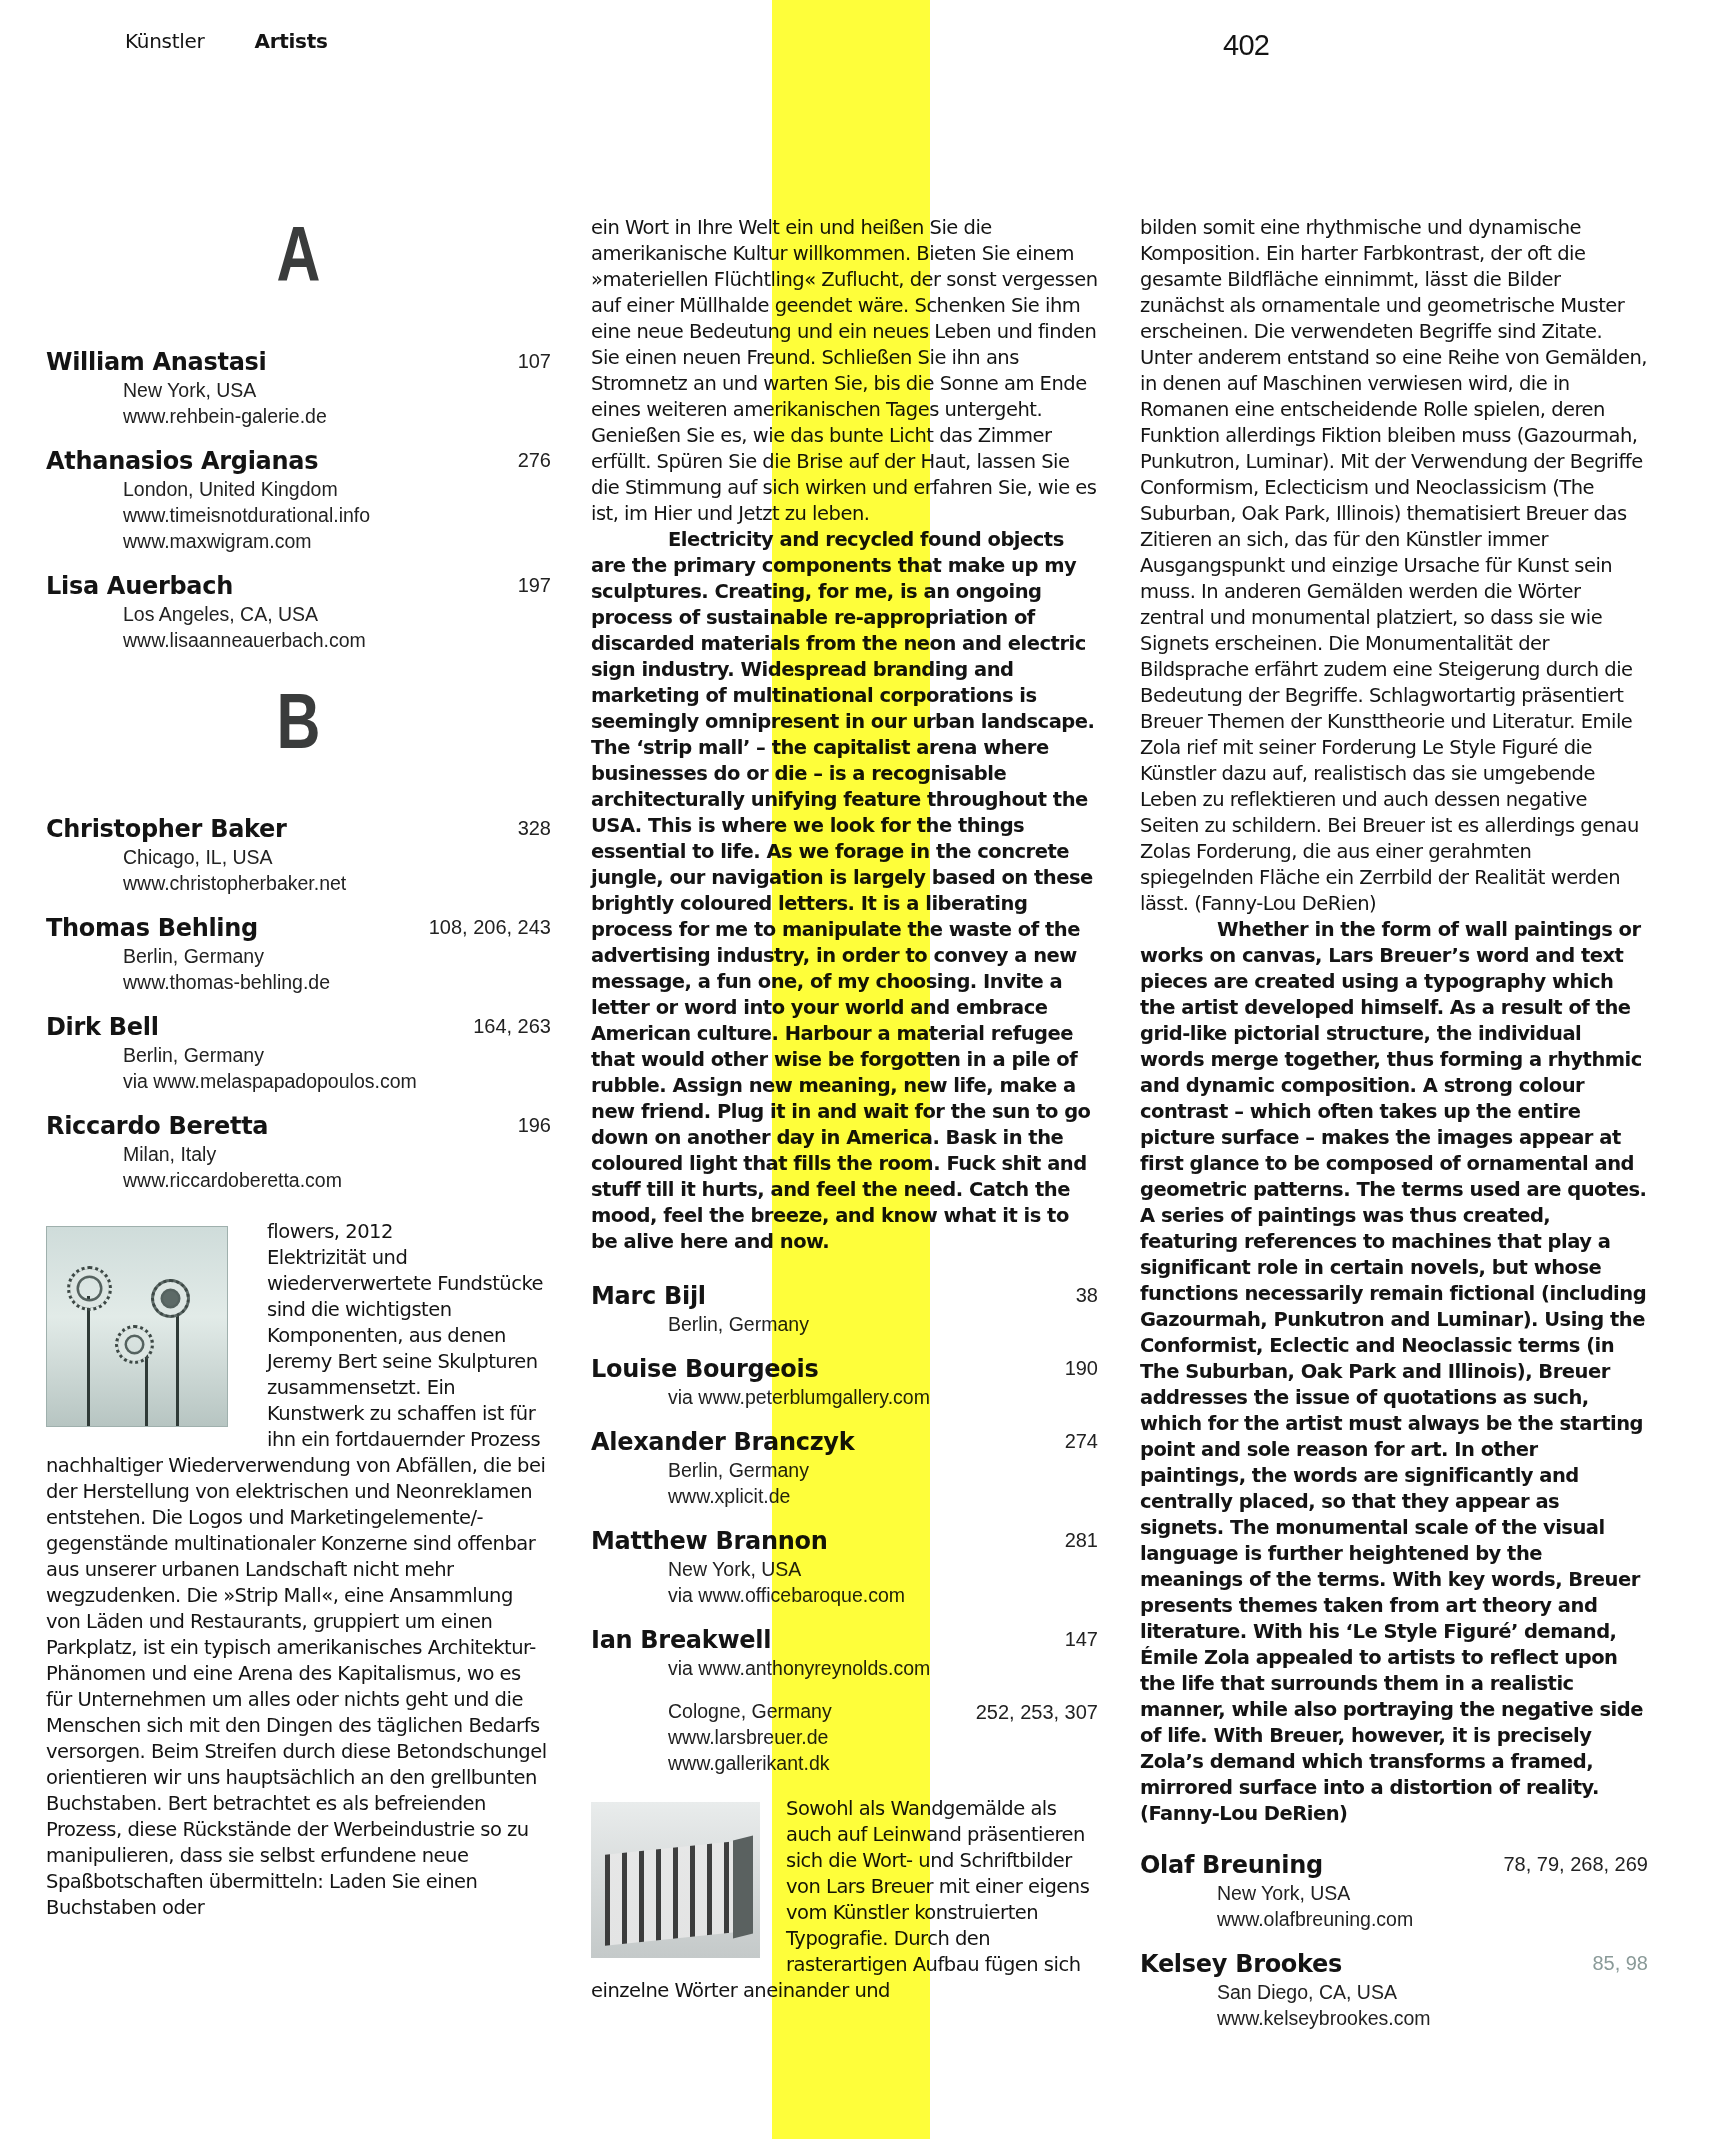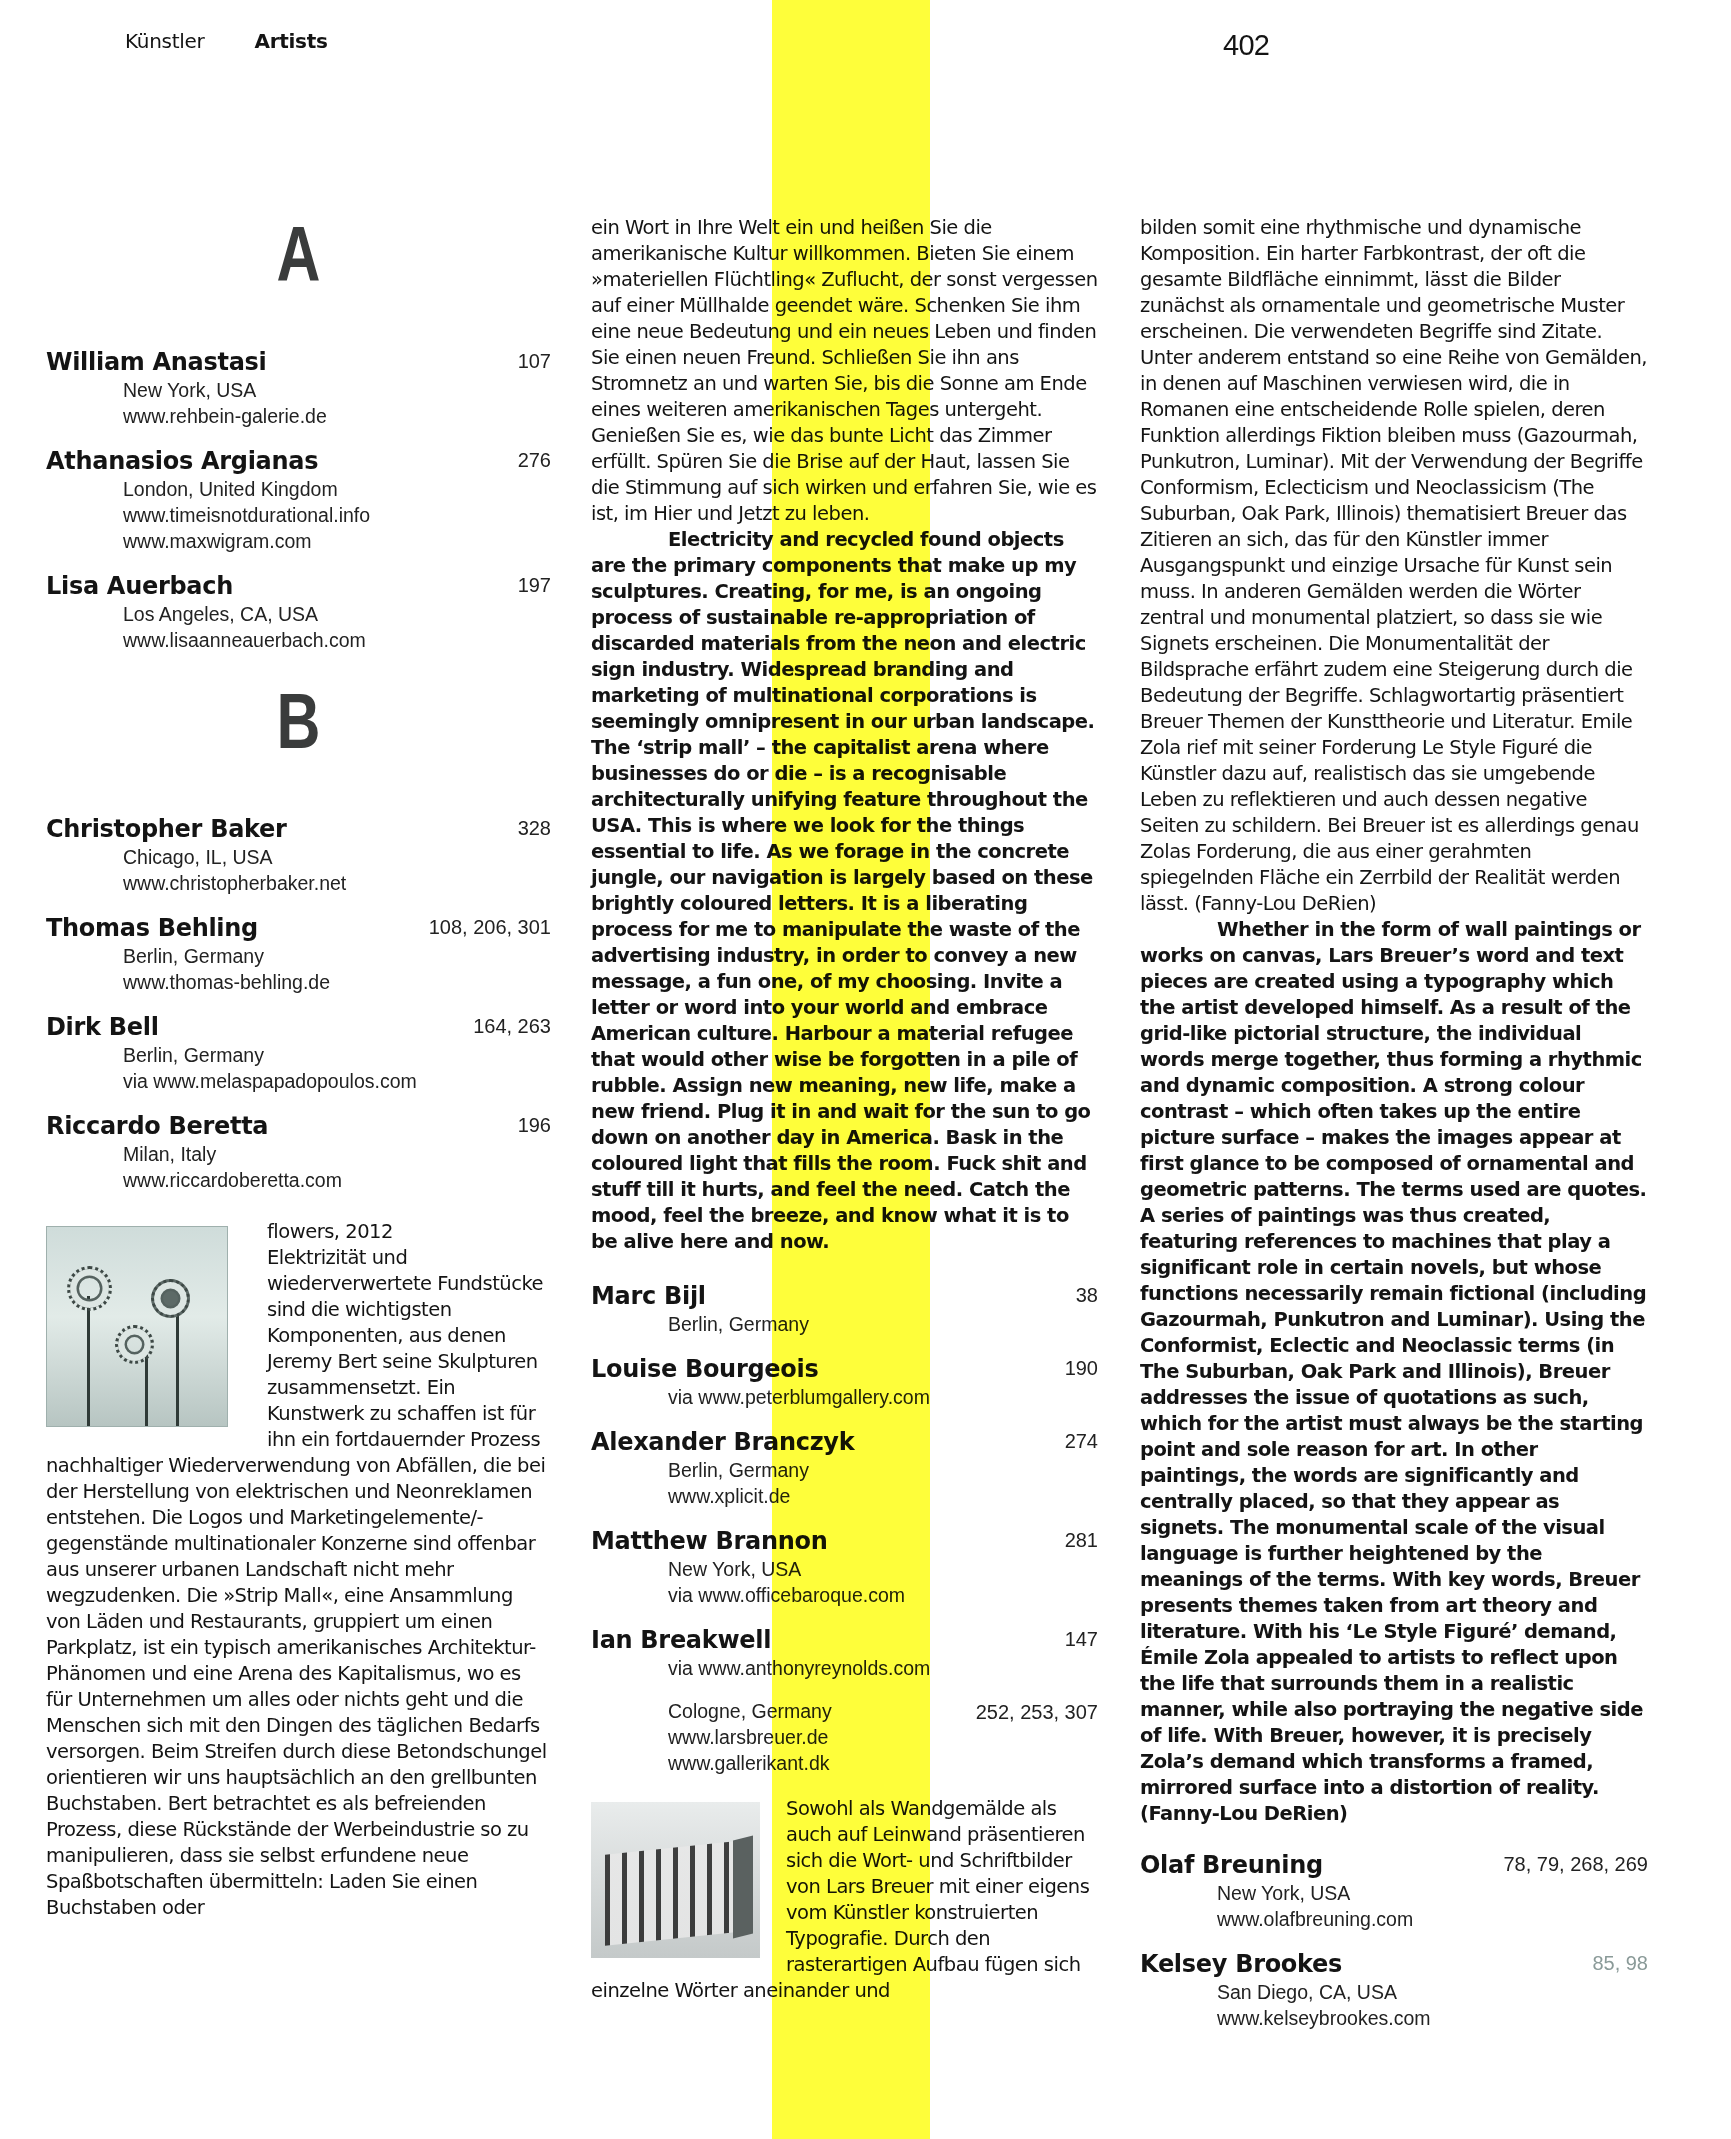--- a/index.html
+++ b/index.html
@@ -99,21 +99,21 @@
   <div class="letter-head letter-b">B</div>
 
   <div class="entry entry-gap-first">
     <div class="name">Christopher Baker</div>
     <div class="pages">328</div>
     <div class="line">Chicago, IL, USA</div>
     <div class="line">www.christopherbaker.net</div>
   </div>
   <div class="entry">
     <div class="name">Thomas Behling</div>
-    <div class="pages">108, 206, 301</div>
+    <div class="pages">108, 206, 243</div>
     <div class="line">Berlin, Germany</div>
     <div class="line">www.thomas-behling.de</div>
   </div>
   <div class="entry">
     <div class="name">Dirk Bell</div>
     <div class="pages">164, 263</div>
     <div class="line">Berlin, Germany</div>
     <div class="line">via www.melaspapadopoulos.com</div>
   </div>
   <div class="entry">

